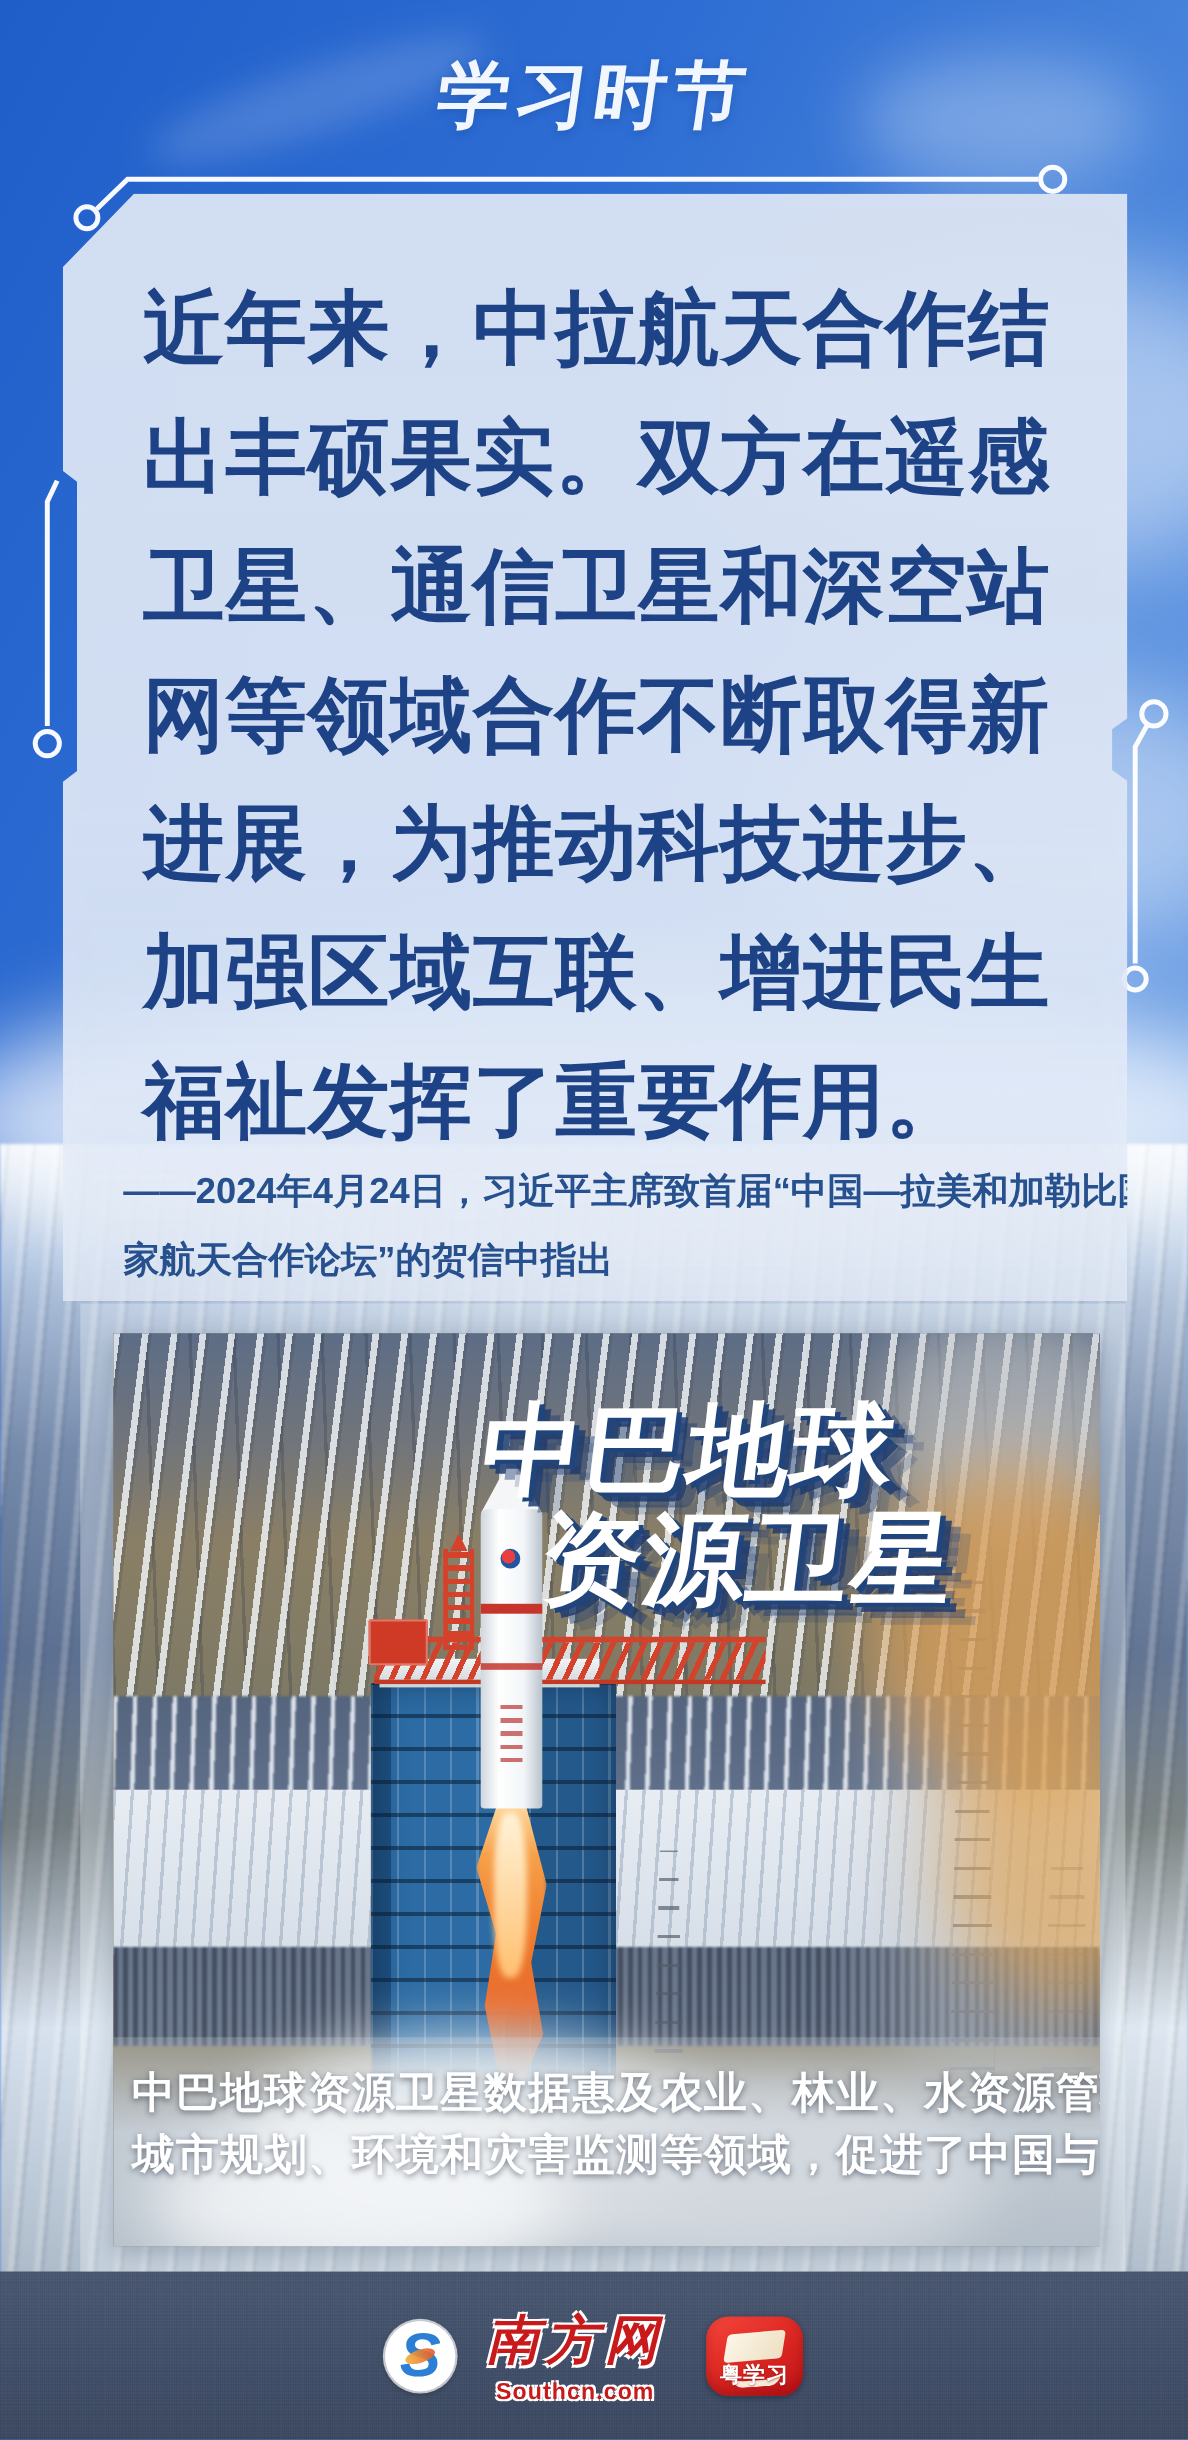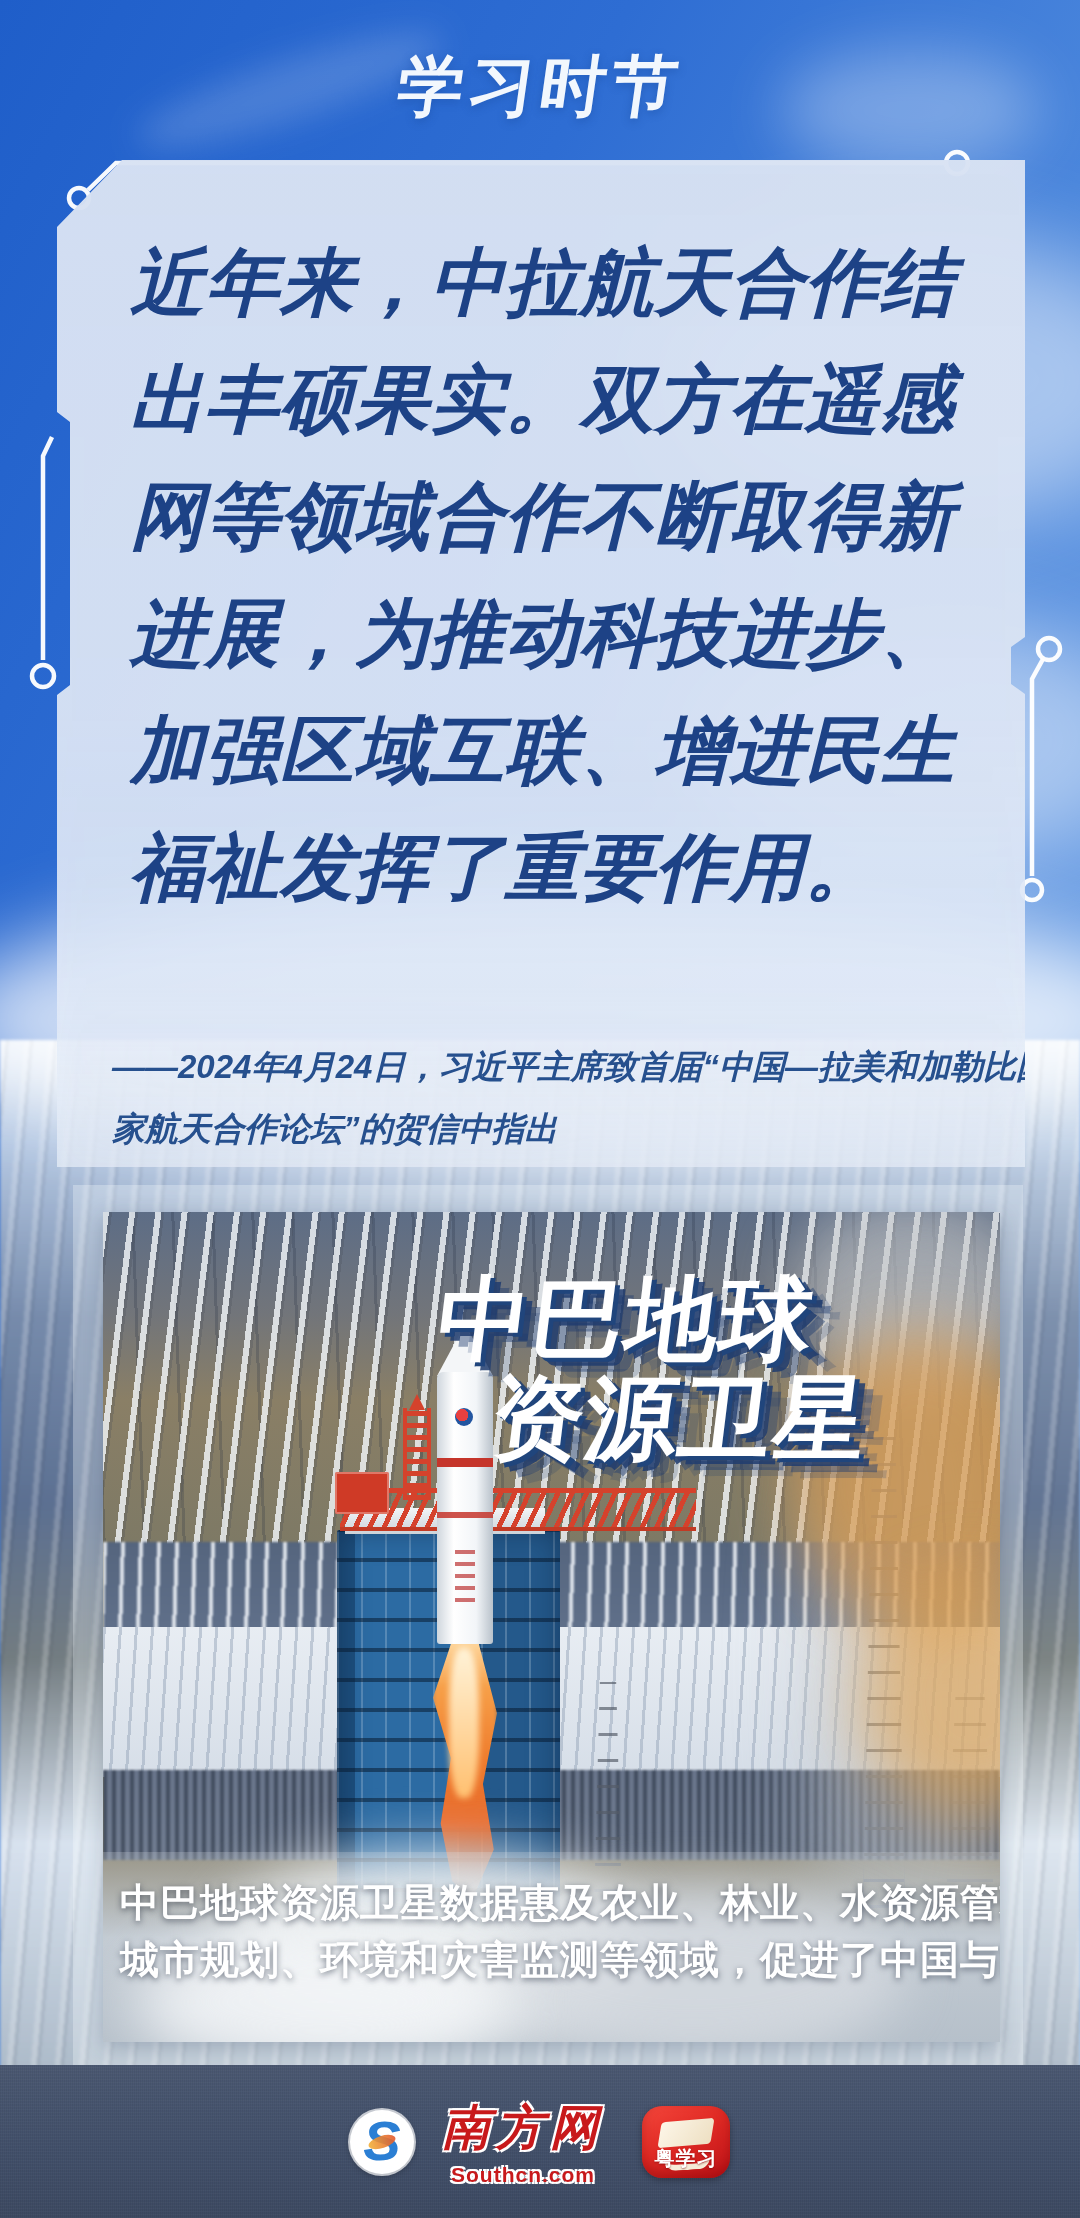--- a/index.html
+++ b/index.html
@@ -28,24 +28,24 @@
       repeating-linear-gradient(90deg,rgba(0,0,0,.05) 0 1px,rgba(0,0,0,0) 1px 2px),
       linear-gradient(180deg,#4b5872 0%,#42506a 55%,#3d4a62 100%);}
   
   .brand{left:0;top:42px;width:1080px;text-align:center;}
   .brand span{display:inline-block;transform:skewX(-8deg);font-size:66px;font-weight:900;
     color:#f2f7fd;letter-spacing:5px;text-shadow:0 3px 8px rgba(25,75,160,.45);}
   
   .circuit{left:0;top:0;width:1080px;height:2218px;pointer-events:none;}
   .circuit path,.circuit circle{stroke:#fff;fill:none;stroke-width:4.5;opacity:.96;}
   
-  .quote-card{left:57px;top:160px;width:968px;height:1007px;
+  .quote-card{left:57px;top:176px;width:968px;height:1007px;
     background:linear-gradient(180deg,rgba(216,226,243,.97) 0%,rgba(219,229,245,.95) 55%,rgba(228,236,249,.88) 82%,rgba(235,241,250,.72) 100%);
     clip-path:polygon(65px 0,100% 0,100% 477px,954px 487px,954px 524px,100% 534px,100% 100%,0 100%,0 535px,13px 525px,13px 262px,0 252px,0 67px);
-    filter:drop-shadow(0 8px 16px rgba(40,70,120,.18));font-style:italic;}
+    filter:drop-shadow(0 8px 16px rgba(40,70,120,.18));}
   .quote-text{position:absolute;left:73px;top:64px;width:840px;}
   .quote-text p{margin:0;font-size:74px;line-height:117px;font-weight:700;color:#1d4286;
     letter-spacing:1px;white-space:nowrap;}
   .attribution{position:absolute;left:55px;top:876px;width:880px;}
   .attribution p{margin:0;font-size:33px;line-height:62px;font-weight:700;color:#26508e;white-space:nowrap;}
   
   .photo-frame{left:73px;top:1185px;width:950px;height:880px;background:rgba(244,248,252,.32);}
   .photo{position:absolute;left:30px;top:27px;width:897px;height:830px;overflow:hidden;
     background:#87806b;box-shadow:0 6px 20px rgba(30,50,80,.25);}
   .ph-mountains{left:0;top:0;width:897px;height:340px;
@@ -175,20 +175,21 @@
     <circle cx="43" cy="676" r="11"></circle>
     <path d="M1043,659 L1032,679 L1032,876"></path>
     <circle cx="1049" cy="649" r="11"></circle>
     <circle cx="1032" cy="890" r="10"></circle>
   </svg>
 
   <div class="abs quote-card">
     <div class="quote-text">
       <p>近年来，中拉航天合作结</p>
       <p>出丰硕果实。双方在遥感</p>
+      <p>卫星、通信卫星和深空站</p>
       <p>网等领域合作不断取得新</p>
       <p>进展，为推动科技进步、</p>
       <p>加强区域互联、增进民生</p>
       <p>福祉发挥了重要作用。</p>
     </div>
     <div class="attribution">
       <p>——2024年4月24日，习近平主席致首届“中国—拉美和加勒比国</p>
       <p>家航天合作论坛”的贺信中指出</p>
     </div>
   </div>

